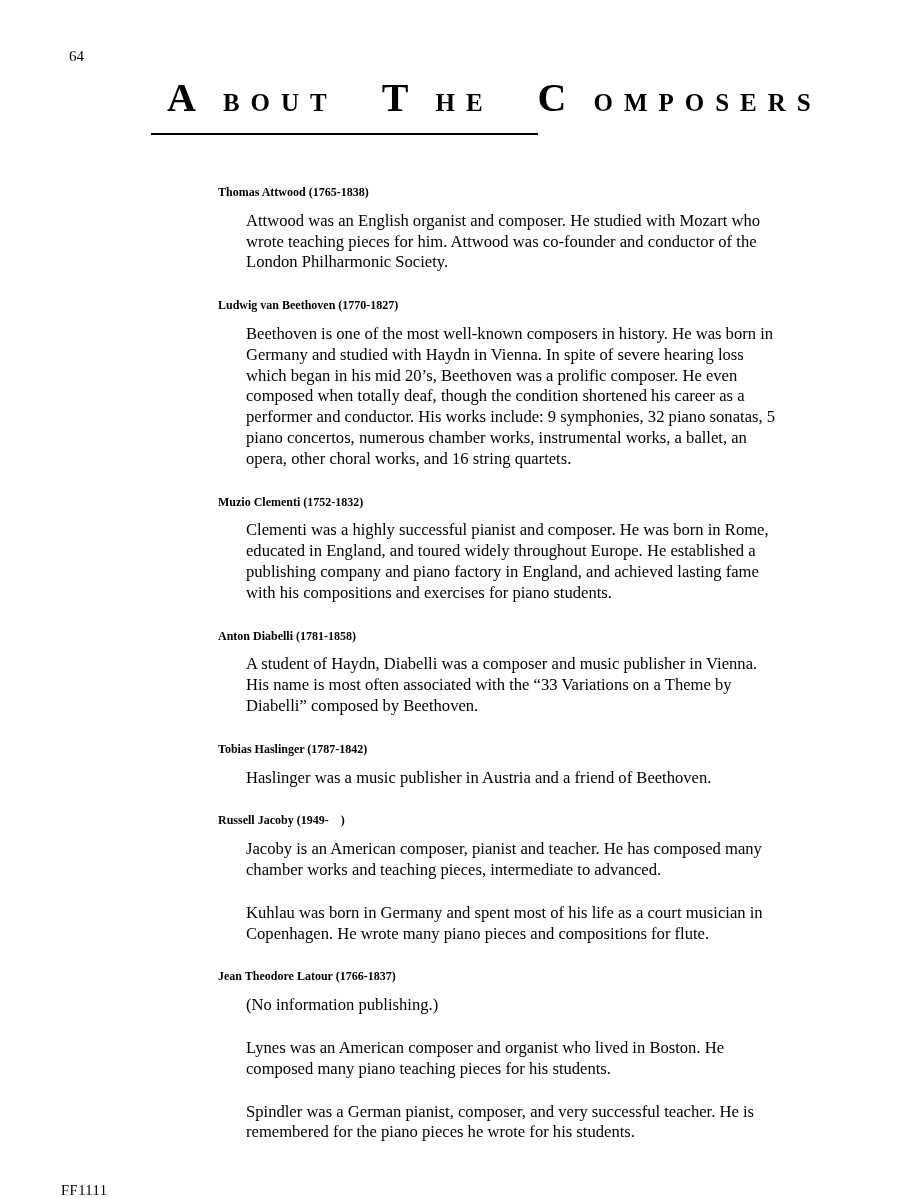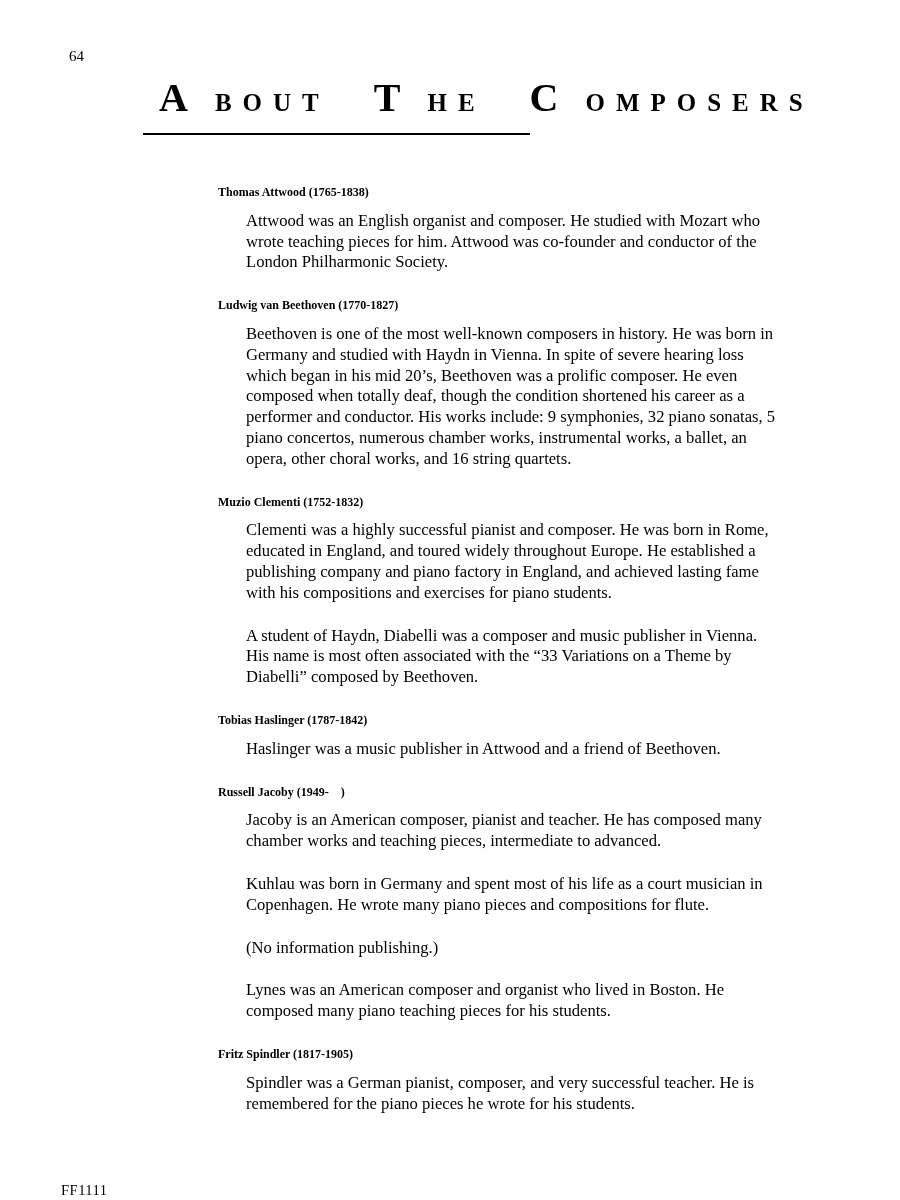--- a/index.html
+++ b/index.html
@@ -14,21 +14,21 @@
     overflow: hidden;
   }
   .page-number {
     position: absolute;
     left: 37px;
     top: 16px;
     font-size: 15px;
   }
   .title-block {
     position: absolute;
-    left: 103px;
+    left: 111px;
     top: 36px;
   }
   .title {
     font-weight: 700;
     white-space: nowrap;
     line-height: 44px;
   }
   .title .word { margin-right: 12px; }
   .title .cap {
     font-size: 40px;
@@ -98,46 +98,47 @@
     <h2 class="entry-heading">Ludwig van Beethoven (1770-1827)</h2>
     <p class="entry-bio">Beethoven is one of the most well-known composers in history. He was born in Germany and studied with Haydn in Vienna. In spite of severe hearing loss which began in his mid 20’s, Beethoven was a prolific composer. He even composed when totally deaf, though the condition shortened his career as a performer and conductor. His works include: 9 symphonies, 32 piano sonatas, 5 piano concertos, numerous chamber works, instrumental works, a ballet, an opera, other choral works, and 16 string quartets.</p>
   </section>
 
   <section class="entry">
     <h2 class="entry-heading">Muzio Clementi (1752-1832)</h2>
     <p class="entry-bio">Clementi was a highly successful pianist and composer. He was born in Rome, educated in England, and toured widely throughout Europe. He established a publishing company and piano factory in England, and achieved lasting fame with his compositions and exercises for piano students.</p>
   </section>
 
   <section class="entry">
+    <h2 class="entry-heading">Anton Diabelli (1781-1858)</h2>
     <p class="entry-bio">A student of Haydn, Diabelli was a composer and music publisher in Vienna. His name is most often associated with the “33 Variations on a Theme by Diabelli” composed by Beethoven.</p>
   </section>
 
   <section class="entry">
     <h2 class="entry-heading">Tobias Haslinger (1787-1842)</h2>
-    <p class="entry-bio">Haslinger was a music publisher in Attwood and a friend of Beethoven.</p>
+    <p class="entry-bio">Haslinger was a music publisher in Austria and a friend of Beethoven.</p>
   </section>
 
   <section class="entry">
     <h2 class="entry-heading">Russell Jacoby (1949-&nbsp;&nbsp;&nbsp;&nbsp;)</h2>
     <p class="entry-bio">Jacoby is an American composer, pianist and teacher. He has composed many chamber works and teaching pieces, intermediate to advanced.</p>
   </section>
 
   <section class="entry">
     <p class="entry-bio">Kuhlau was born in Germany and spent most of his life as a court musician in Copenhagen. He wrote many piano pieces and compositions for flute.</p>
   </section>
 
   <section class="entry">
+    <h2 class="entry-heading">Jean Theodore Latour (1766-1837)</h2>
     <p class="entry-bio">(No information publishing.)</p>
   </section>
 
   <section class="entry">
     <p class="entry-bio">Lynes was an American composer and organist who lived in Boston. He composed many piano teaching pieces for his students.</p>
   </section>
 
   <section class="entry">
-    <h2 class="entry-heading">Fritz Spindler (1817-1905)</h2>
     <p class="entry-bio">Spindler was a German pianist, composer, and very successful teacher. He is remembered for the piano pieces he wrote for his students.</p>
   </section>
 </main>
 
   <div class="footer-code">FF1111</div>
 
 </div>
 
 </body></html>

